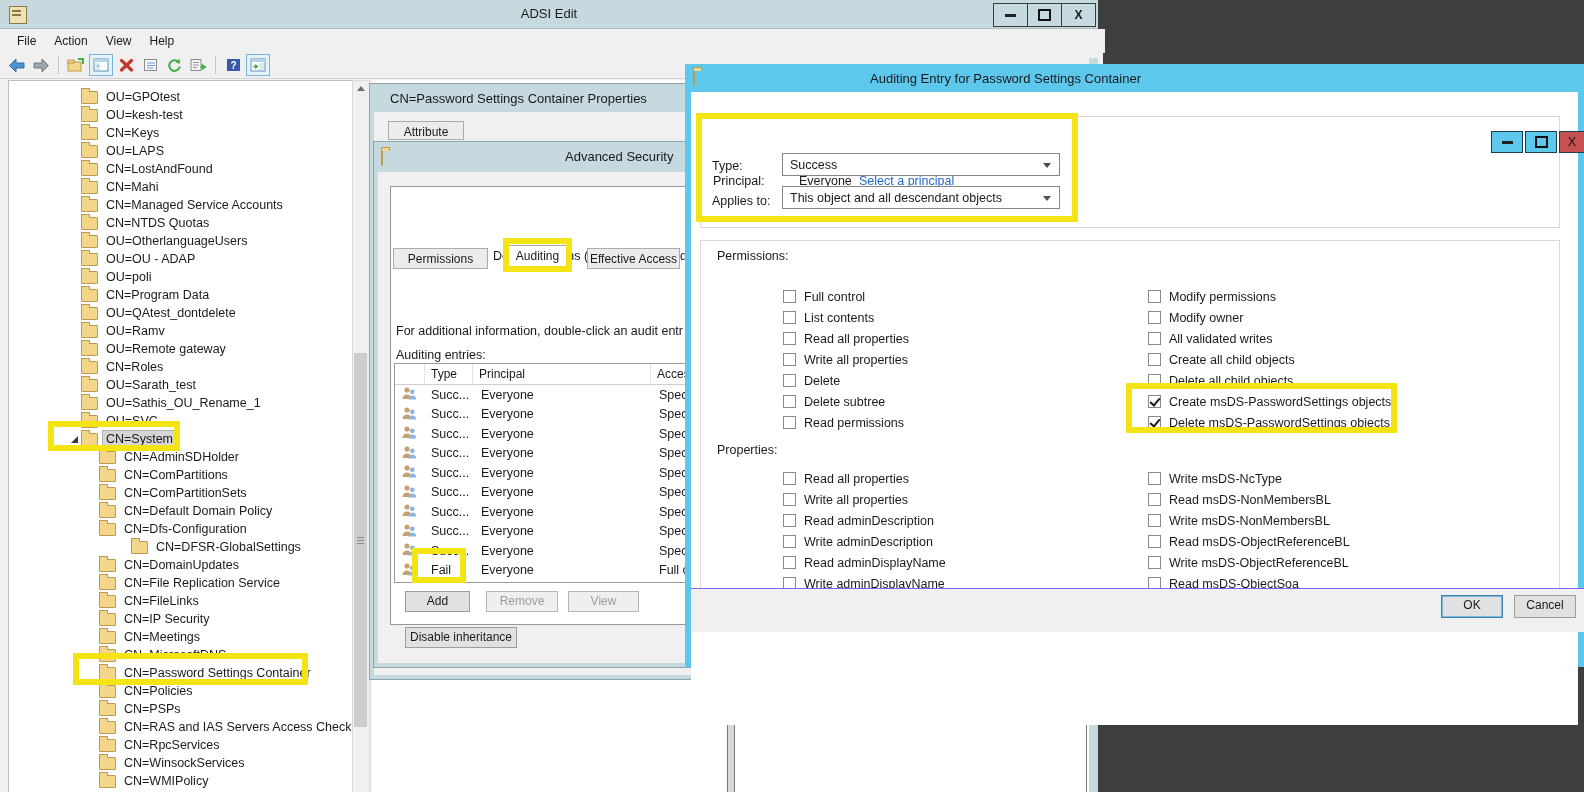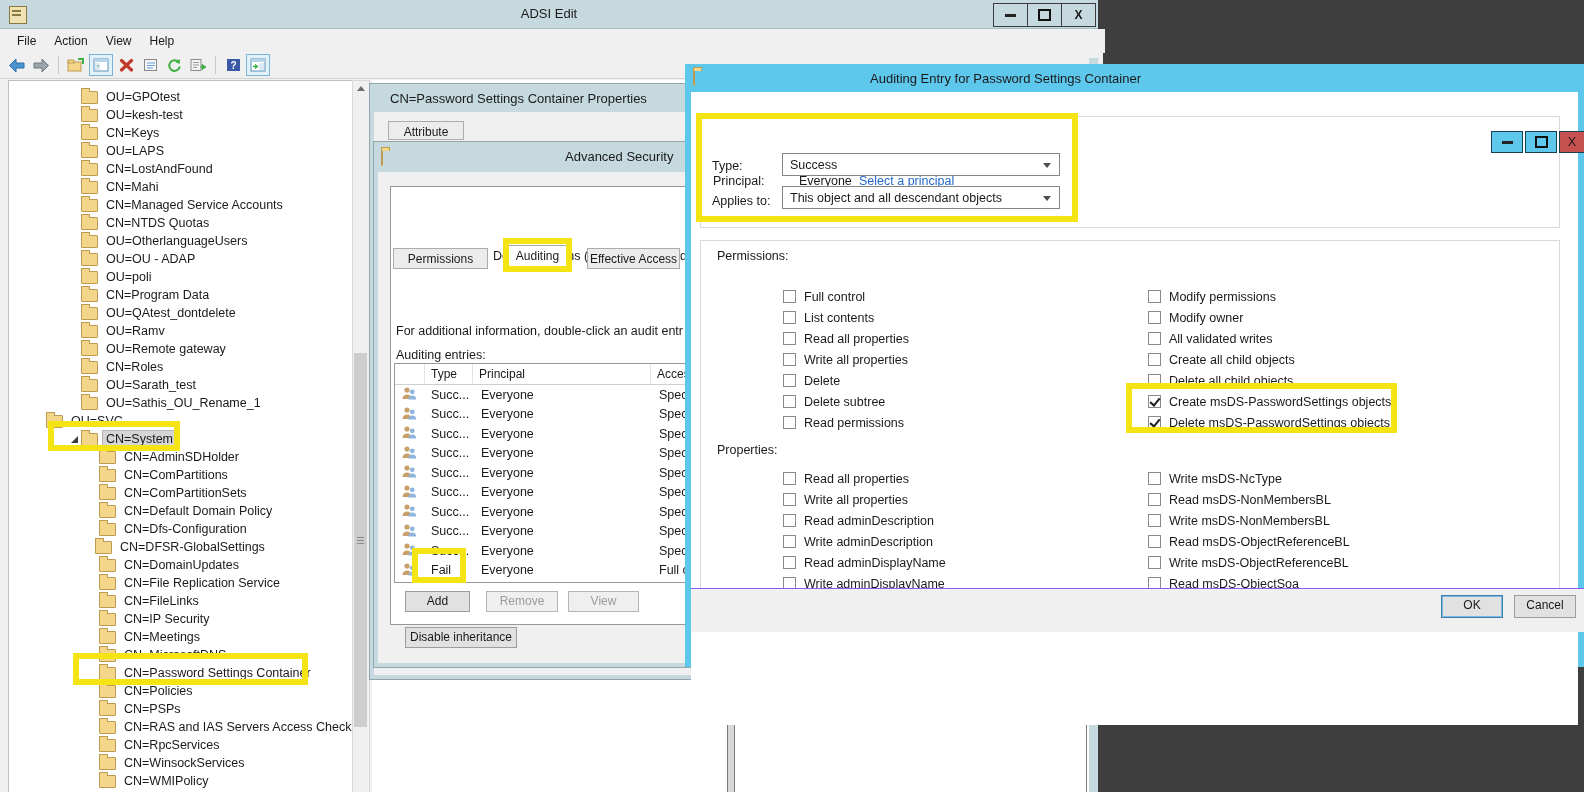--- a/index.html
+++ b/index.html
@@ -263,21 +263,21 @@
           <div class="tree-row" style="padding-left: 58px;">
             <span class="tw"></span>
             <span class="folder"></span>
             <span class="lbl">OU=Sarath_test</span>
           </div>
           <div class="tree-row" style="padding-left: 58px;">
             <span class="tw"></span>
             <span class="folder"></span>
             <span class="lbl">OU=Sathis_OU_Rename_1</span>
           </div>
-          <div class="tree-row" style="padding-left: 23px; text-align: center;">
+          <div class="tree-row" style="padding-left: 58px; text-align: center;">
             <span class="tw"></span>
             <span class="folder"></span>
             <span class="lbl">OU=SVC</span>
           </div>
           <div class="tree-row selected" style="padding-left: 58px;">
             <span class="tw">
               <span class="tw-exp"></span>
             </span>
             <span class="folder"></span>
             <span class="lbl">CN=System</span>
@@ -300,21 +300,21 @@
           <div class="tree-row" style="padding-left: 76px;">
             <span class="tw"></span>
             <span class="folder"></span>
             <span class="lbl">CN=Default Domain Policy</span>
           </div>
           <div class="tree-row" style="padding-left: 76px;">
             <span class="tw"></span>
             <span class="folder"></span>
             <span class="lbl">CN=Dfs-Configuration</span>
           </div>
-          <div class="tree-row" style="padding-left: 72px;">
+          <div class="tree-row" style="padding-left: 108px;">
             <span class="tw"></span>
             <span class="folder"></span>
             <span class="lbl">CN=DFSR-GlobalSettings</span>
           </div>
           <div class="tree-row" style="padding-left: 76px;">
             <span class="tw"></span>
             <span class="folder"></span>
             <span class="lbl">CN=DomainUpdates</span>
           </div>
           <div class="tree-row" style="padding-left: 76px;">

